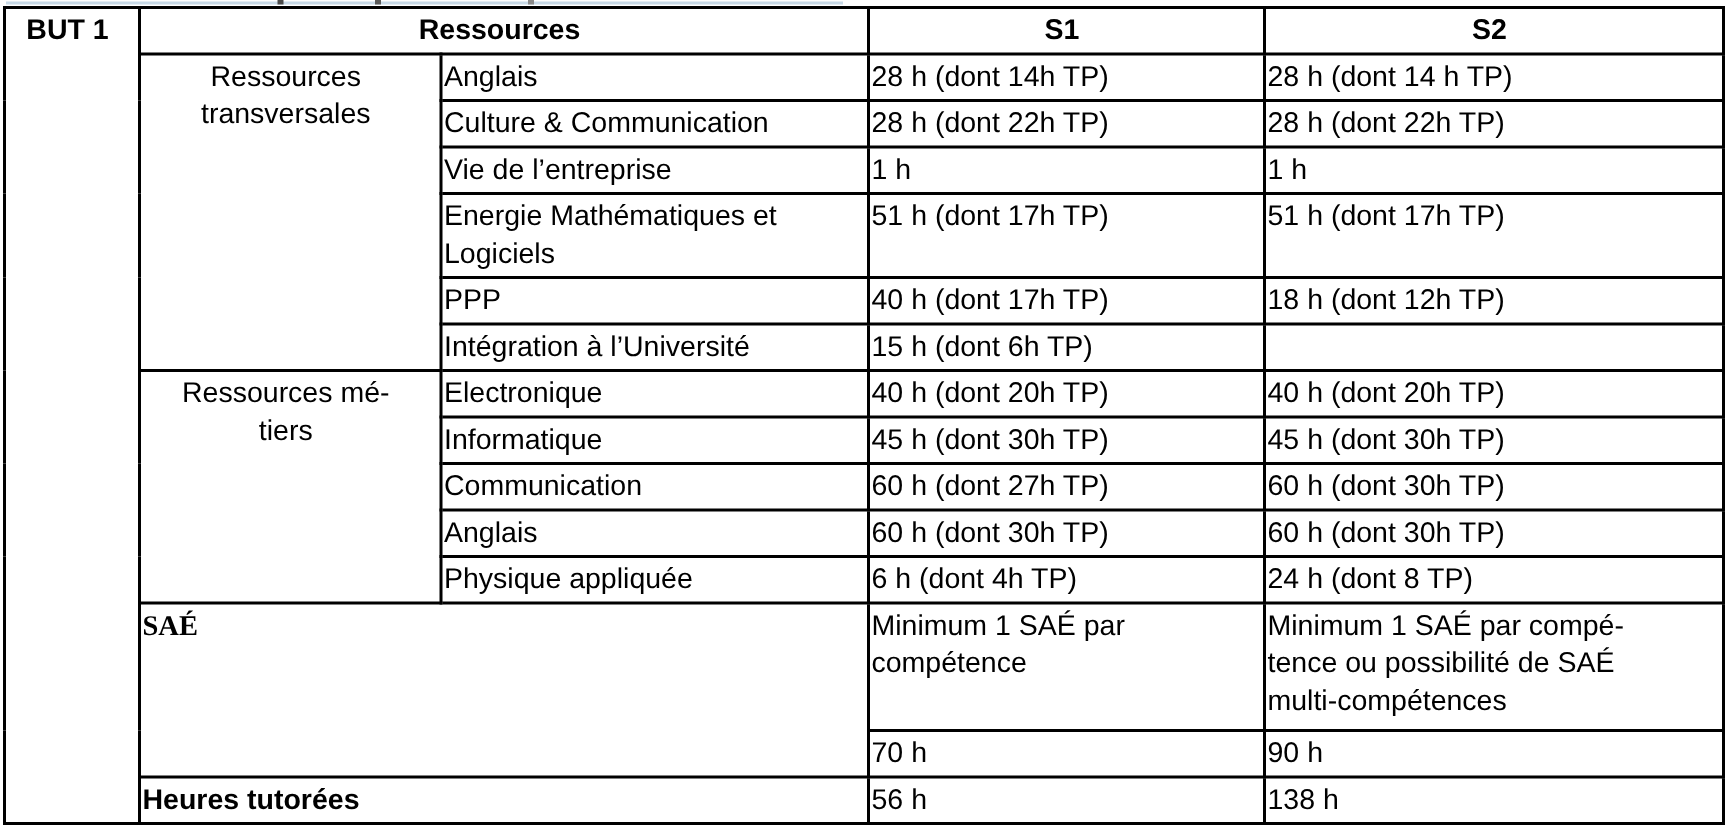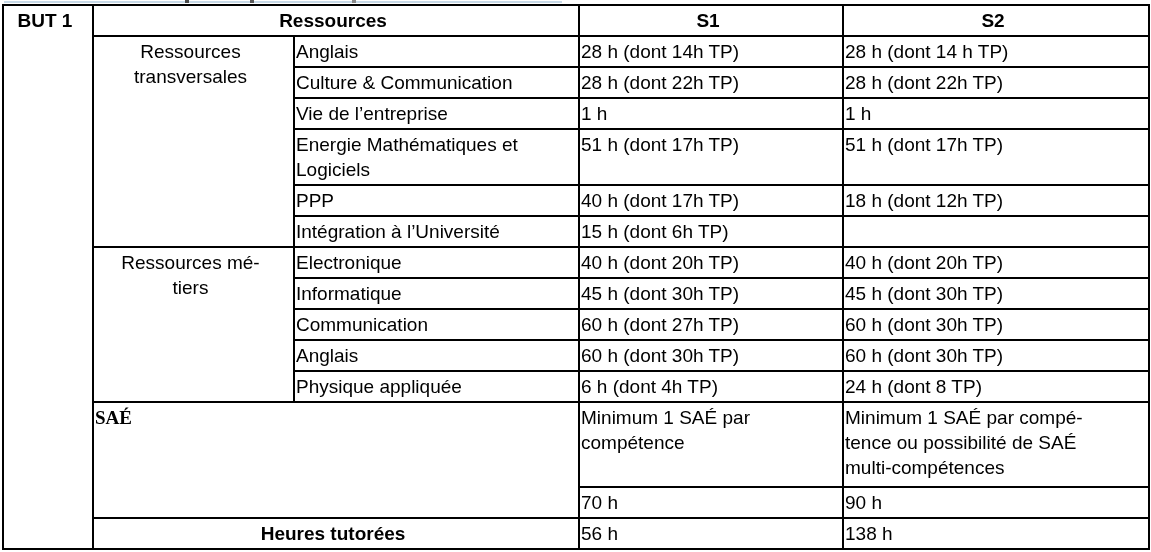--- a/index.html
+++ b/index.html
@@ -78,21 +78,21 @@
     text-align: center;
     vertical-align: middle;
   }
   td.sae-label {
     font-weight: bold;
     vertical-align: middle;
     font-family: Liberation Serif, serif;
   }
   td.tut-label {
     font-weight: bold;
-    text-align: center;
+    text-align: left;
     vertical-align: middle;
     padding: 1px 4px;
   }
   td.sae-desc {
     line-height: 28px;
     padding-top: 3px;
     margin-left: 21px;
   }
 </style>
 </head>

